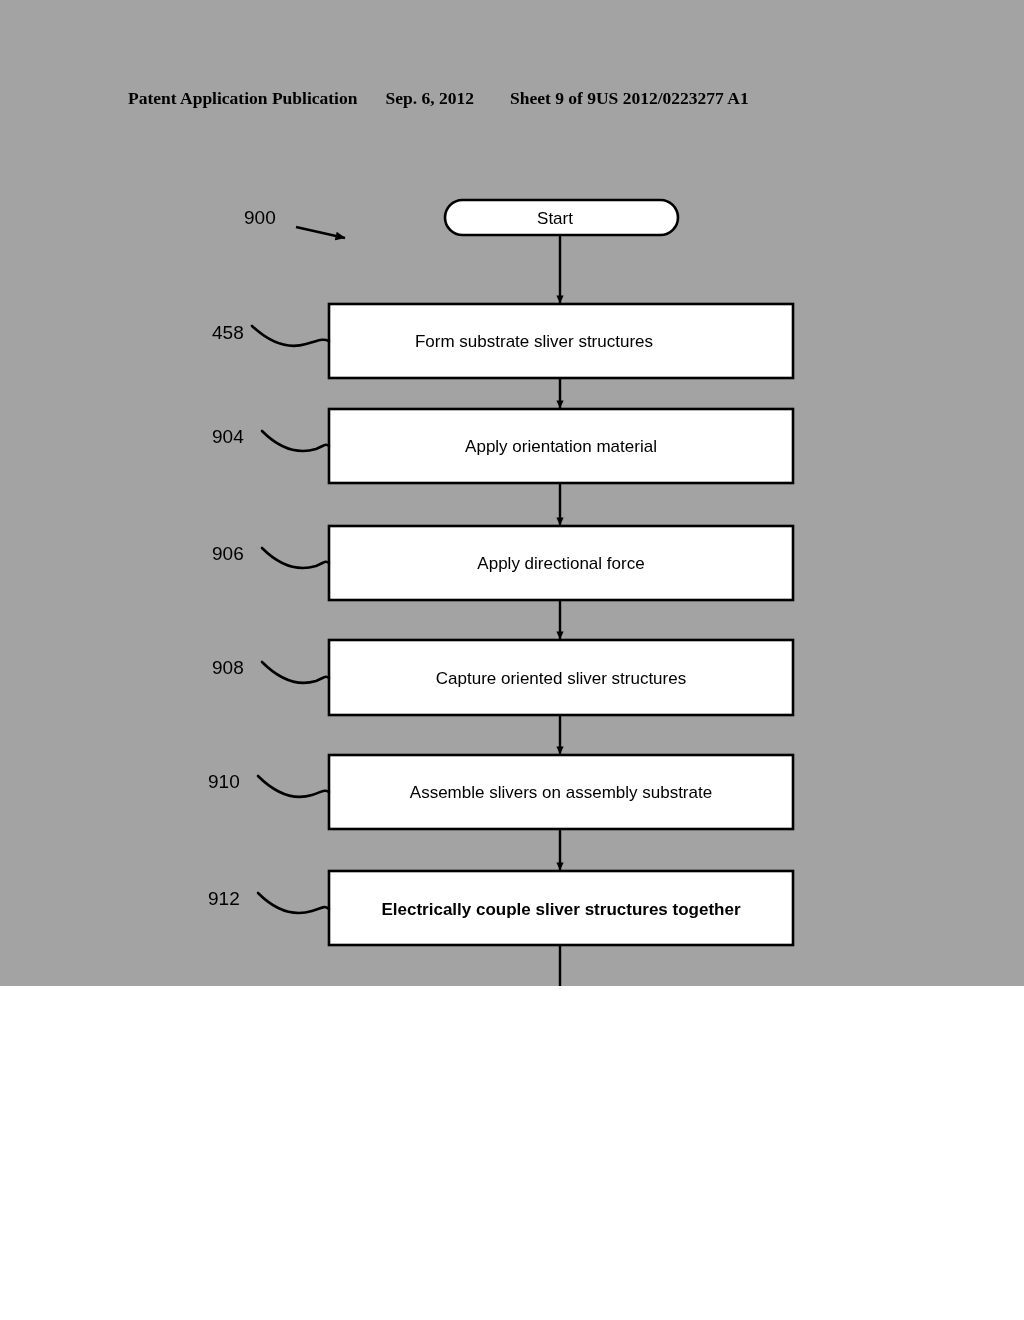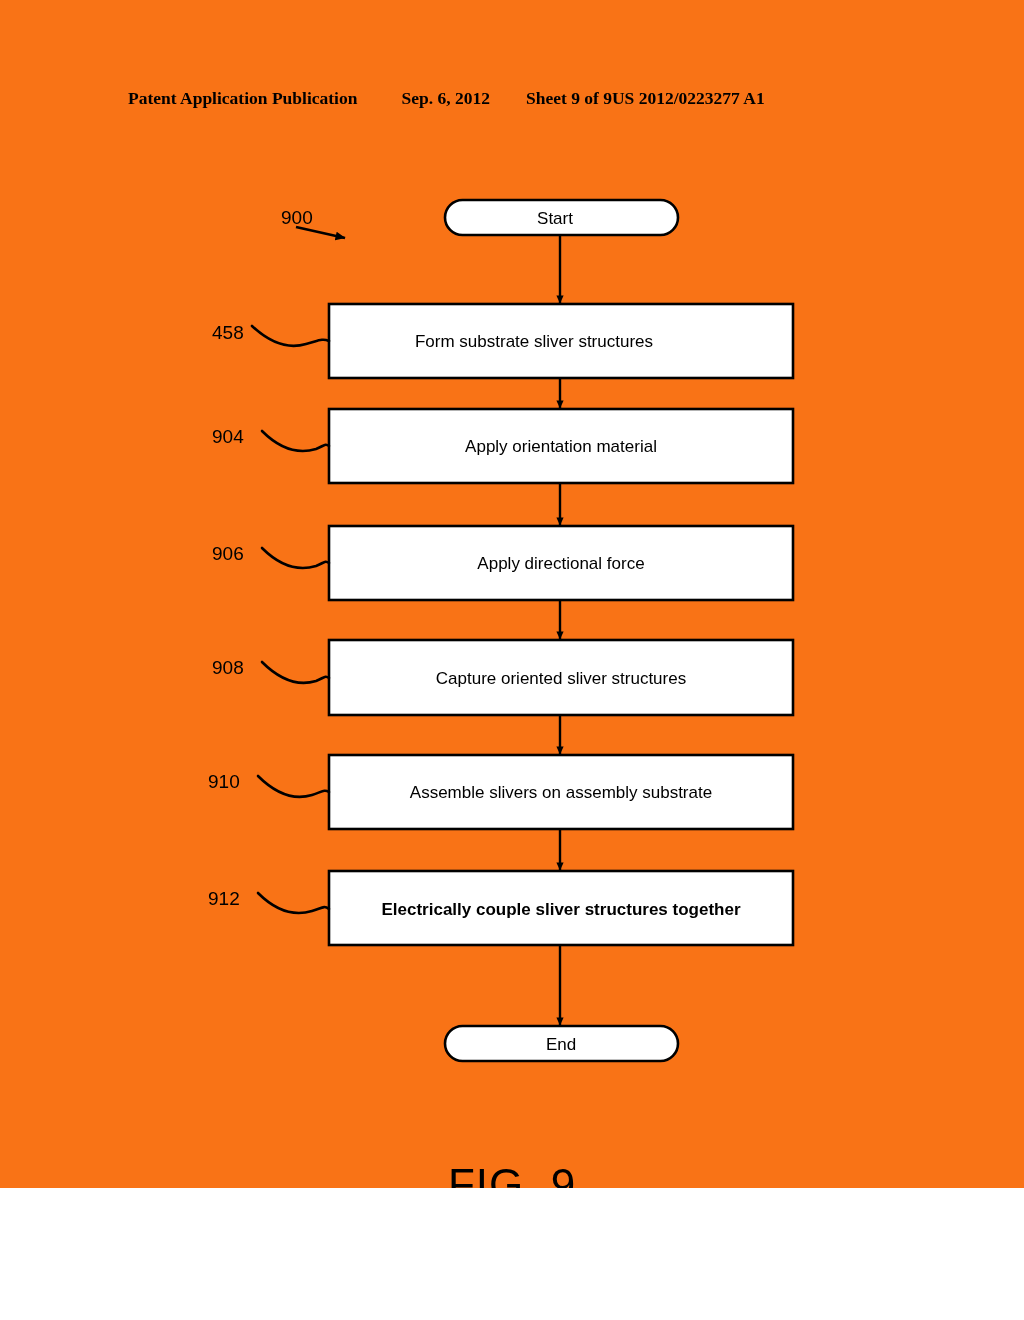--- a/index.html
+++ b/index.html
@@ -3,43 +3,43 @@
 <meta charset="utf-8">
 <style>
   html, body {
     margin: 0;
     padding: 0;
     background: #ffffff;
   }
   #page {
     position: relative;
     width: 1024px;
-    height: 1188px;
-    background: #f97316;
+    height: 986px;
+    background: #a3a3a3;
     overflow: hidden;
     font-family: "Liberation Sans", sans-serif;
   }
 
   
   #header {
     position: absolute;
     top: 88px;
     left: 128px;
     width: 768px;
     height: 24px;
     font-family: "Liberation Serif", serif;
     font-weight: bold;
     font-size: 17.5px;
     color: #000000;
     white-space: nowrap;
     display: flex;
     align-items: baseline;
   }
   #header .h-pub   { }
-  #header .h-date  { margin-left: 44px; }
+  #header .h-date  { margin-left: 28px; }
   #header .h-sheet { margin-left: 36px; }
   #header .h-num   { }
 
   
   #chart-svg {
     position: absolute;
     top: 0;
     left: 0;
     width: 1024px;
     height: 1320px;
@@ -121,21 +121,21 @@
     <line x1="560" y1="945" x2="560" y2="1025" stroke="#000000" stroke-width="2.4" marker-end="url(#arrowhead)"></line>
 
     <path d="M252,326 C268,341 286,350 306,344 C318,341 322,338 329,341" fill="none" stroke="#000000" stroke-width="2.6" stroke-linecap="round"></path>
     <path d="M262,431 C278,447 296,455 316,449 C324,446 325,443 329,446" fill="none" stroke="#000000" stroke-width="2.6" stroke-linecap="round"></path>
     <path d="M262,548 C278,564 296,572 316,566 C324,563 325,560 329,563" fill="none" stroke="#000000" stroke-width="2.6" stroke-linecap="round"></path>
     <path d="M262,662 C278,678 296,687 316,681 C324,678 325,675 329,678" fill="none" stroke="#000000" stroke-width="2.6" stroke-linecap="round"></path>
     <path d="M258,776 C274,792 292,801 312,795 C322,792 324,789 329,792" fill="none" stroke="#000000" stroke-width="2.6" stroke-linecap="round"></path>
     <path d="M258,893 C274,909 292,917 312,911 C322,908 324,905 329,909" fill="none" stroke="#000000" stroke-width="2.6" stroke-linecap="round"></path>
   </svg>
 
-  <div class="ref-num" style="left:244px; top:217px;margin-left:37px;">900</div>
+  <div class="ref-num" style="left:244px; top:217px;">900</div>
 
   <div class="node-label" style="left:555px; top:218px;">Start</div>
   <div class="node-label" style="left:561px; top:1044px;">End</div>
 
   <div class="ref-num" style="left:212px; top:332px;">458</div>
   <div class="ref-num" style="left:212px; top:436px;">904</div>
   <div class="ref-num" style="left:212px; top:553px;">906</div>
   <div class="ref-num" style="left:212px; top:667px;">908</div>
   <div class="ref-num" style="left:208px; top:781px;">910</div>
   <div class="ref-num" style="left:208px; top:898px;">912</div>

